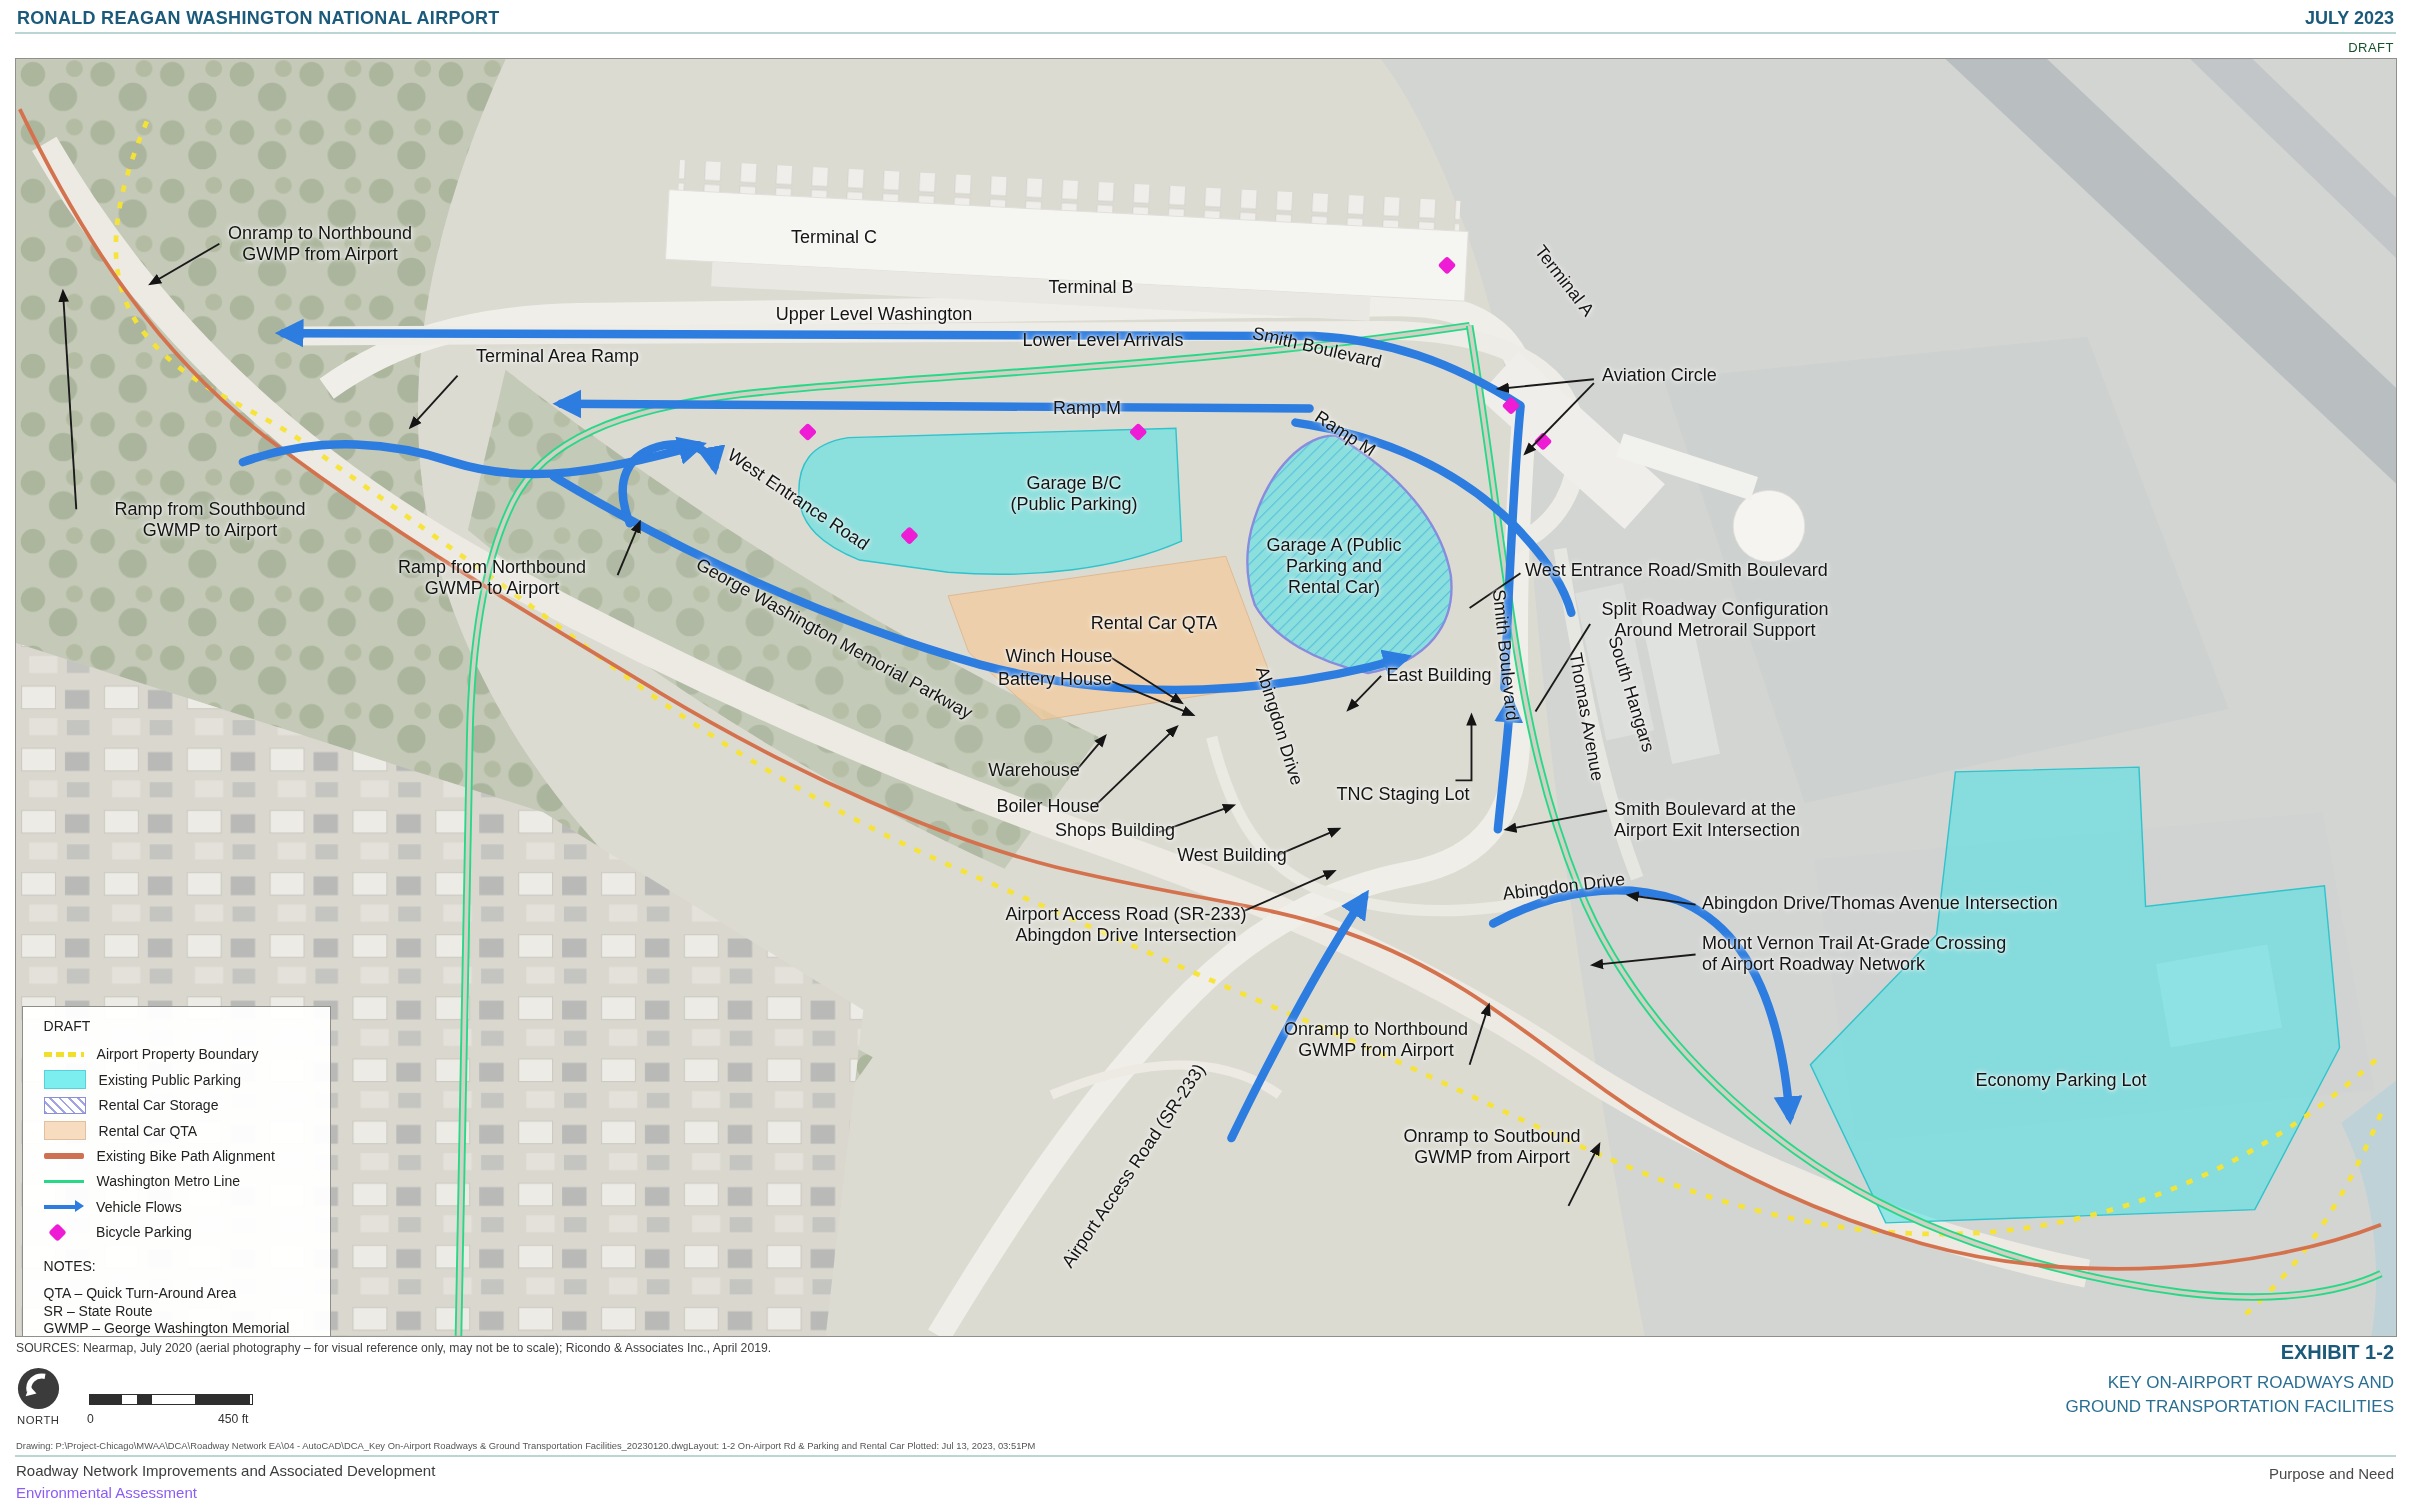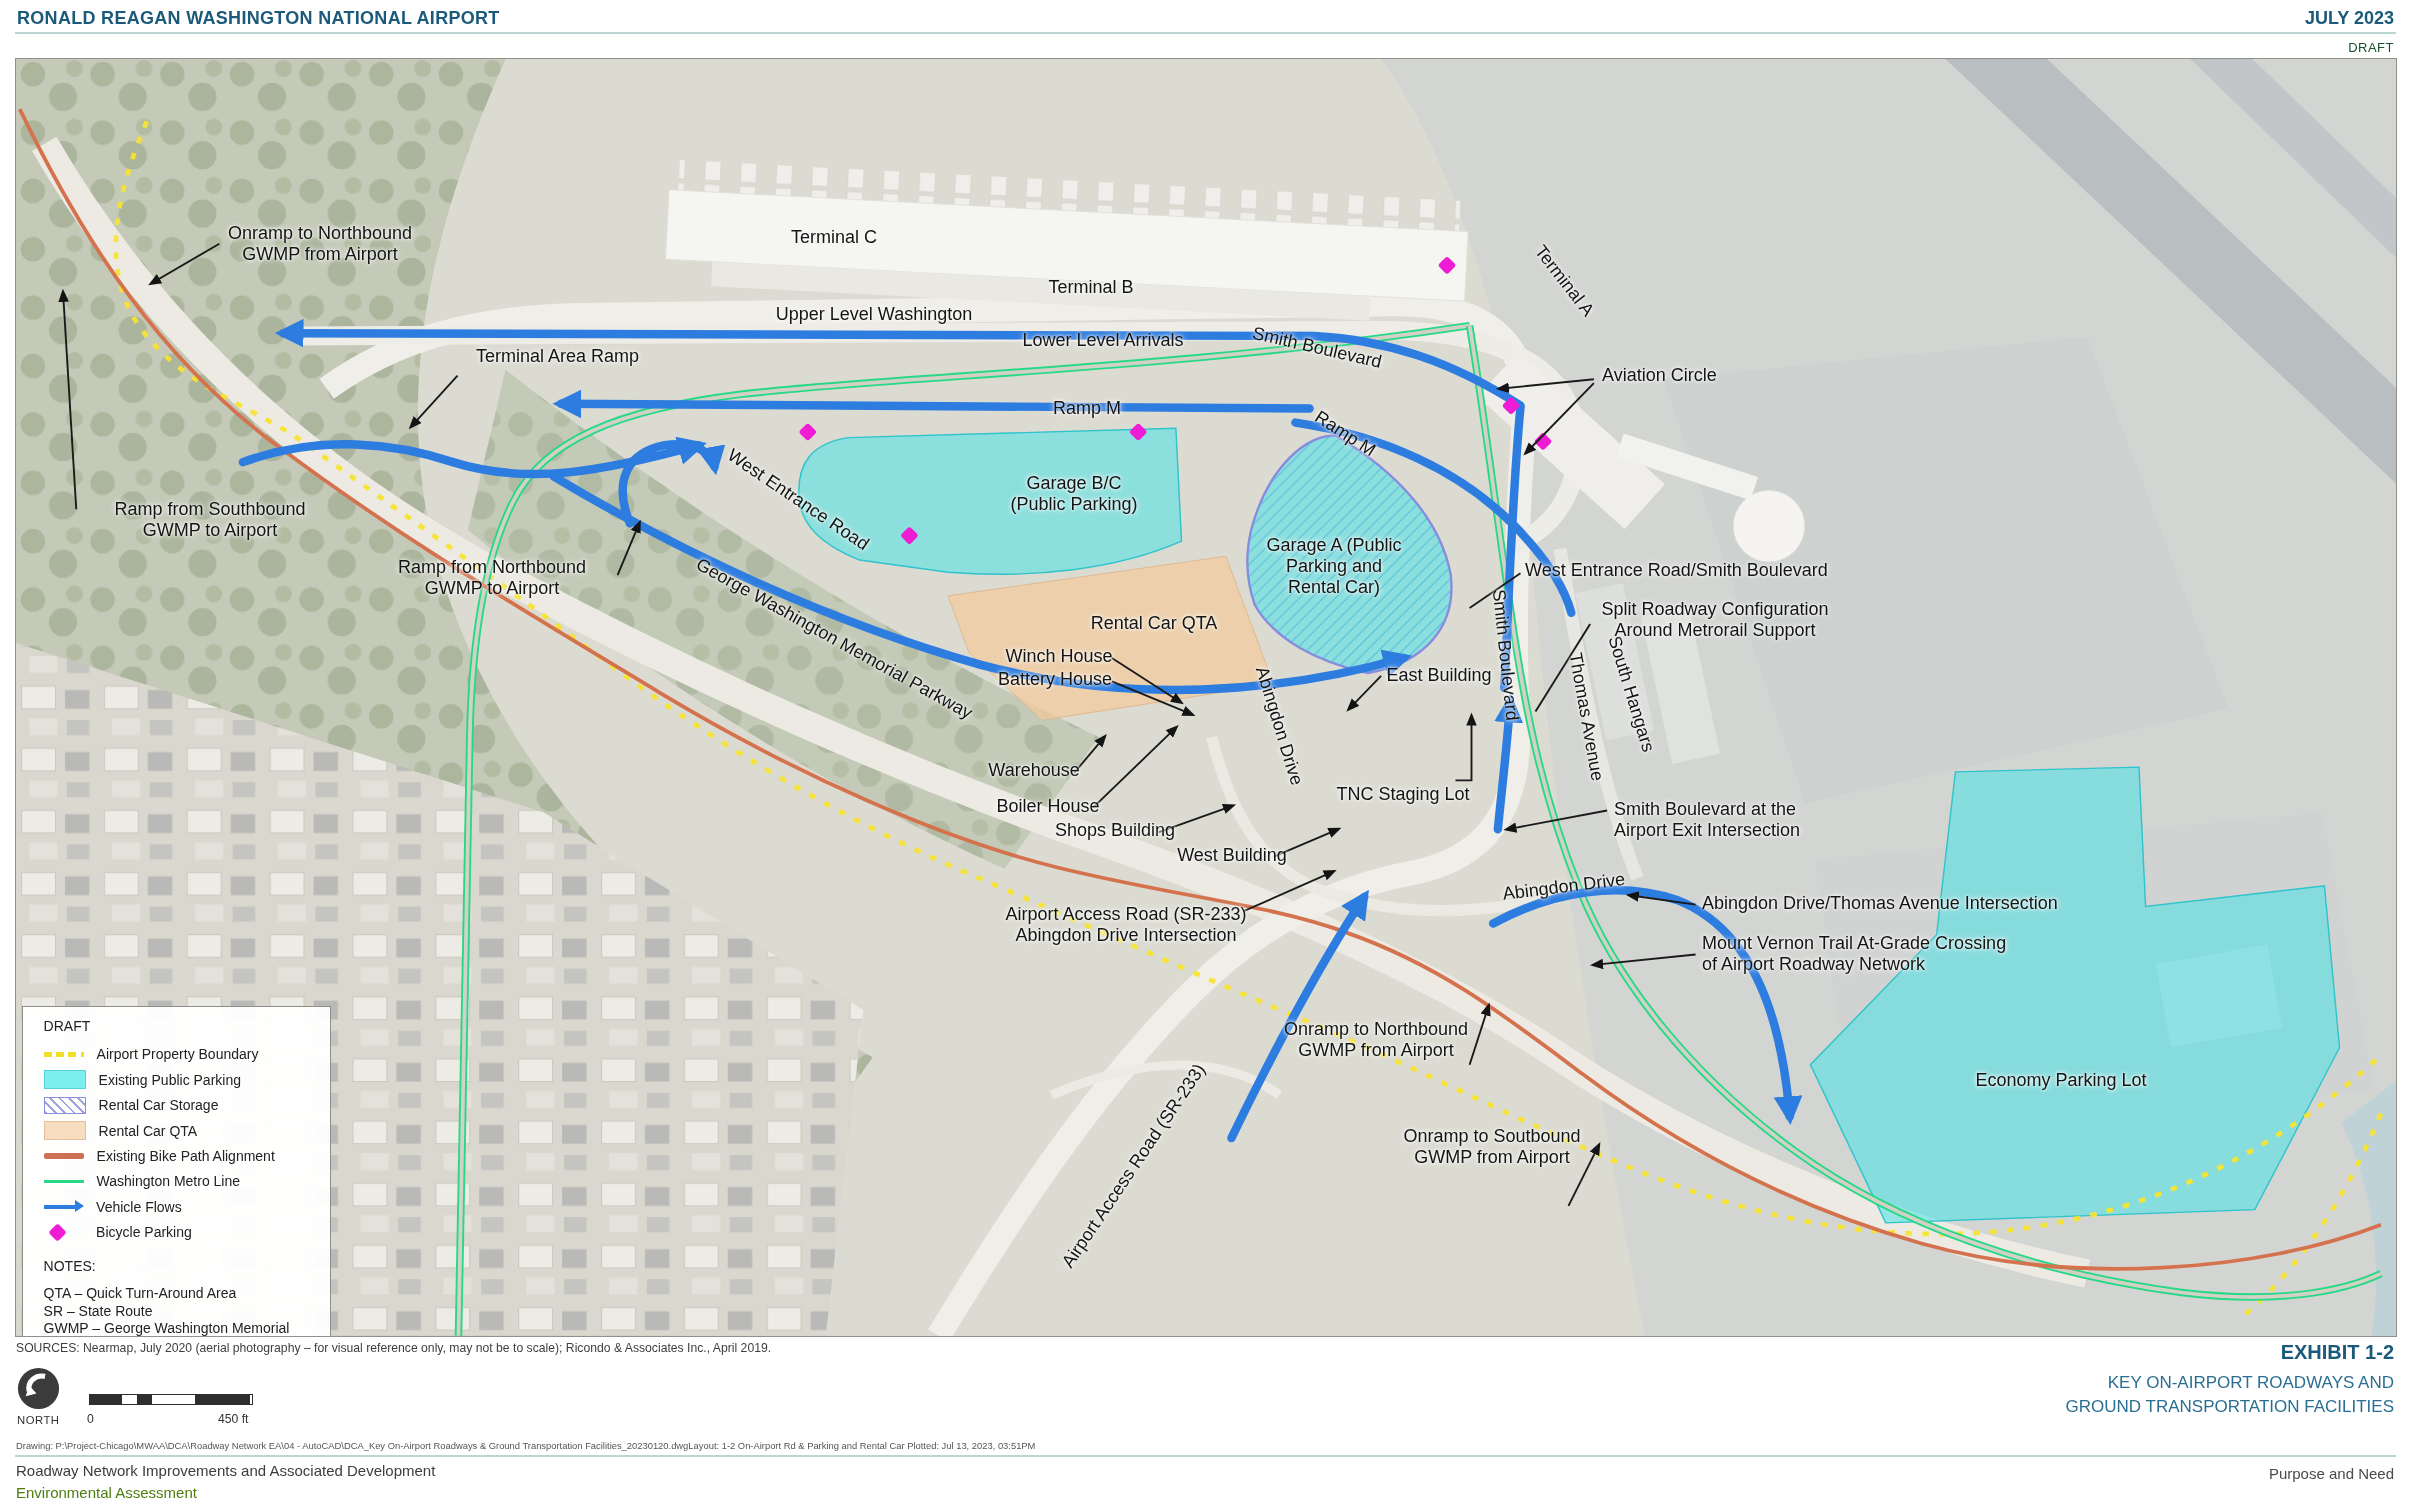--- a/index.html
+++ b/index.html
@@ -52,21 +52,21 @@
   .src-line{position:absolute;left:16px;top:1341px;font-size:12.2px;color:#3f3f3f;}
   #north{position:absolute;left:17px;top:1367px;width:43px;height:43px;}
   .north-label{position:absolute;left:17px;top:1414px;font-size:11.3px;color:#333;letter-spacing:0.5px;}
   #scalebar{position:absolute;left:89px;top:1394px;width:162px;height:8.5px;border:0.9px solid #2e2e2e;display:flex;background:#fff;}
   #scalebar .seg{height:100%;}
   .scale-zero{position:absolute;left:87px;top:1412px;font-size:12.2px;color:#333;}
   .scale-dist{position:absolute;left:218px;top:1412px;font-size:12.2px;color:#333;}
   .dwg-line{position:absolute;left:16px;top:1440px;font-size:9.4px;color:#555;}
   .ftr-rule{position:absolute;left:15px;right:15px;top:1455px;height:1.9px;background:#b9d6d3;}
   .proj-title{position:absolute;left:16px;top:1462px;font-size:15px;color:#3d3d3d;}
-  .proj-sub{position:absolute;left:16px;top:1484px;font-size:15px;color:#4d7c0f;}
+  .proj-sub{position:absolute;left:16px;top:1484px;font-size:15px;color:#8b5cf6;}
   .exh-num{position:absolute;right:17px;top:1341px;font-size:20px;font-weight:bold;color:var(--title_blue);}
   .exh-line1{position:absolute;right:17px;top:1373px;font-size:17px;color:#2a6f92;}
   .exh-line2{position:absolute;right:17px;top:1397px;font-size:17px;color:#2a6f92;}
   .chapter{position:absolute;right:17px;top:1465px;font-size:15px;color:#4a4a4a;}
 </style>
 </head>
 <body>
 
 <div class="hdr-title">RONALD REAGAN WASHINGTON NATIONAL AIRPORT</div>
 <div class="hdr-date">JULY 2023</div>

